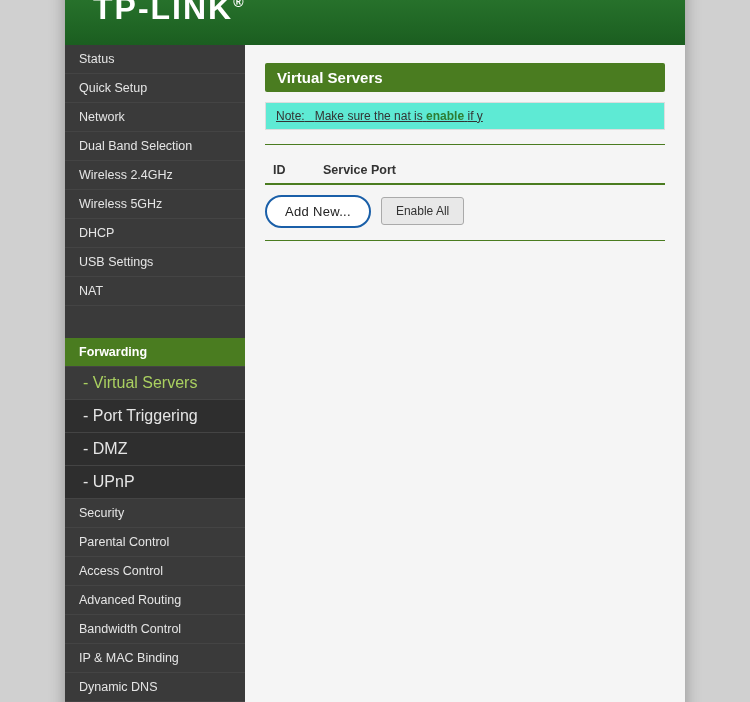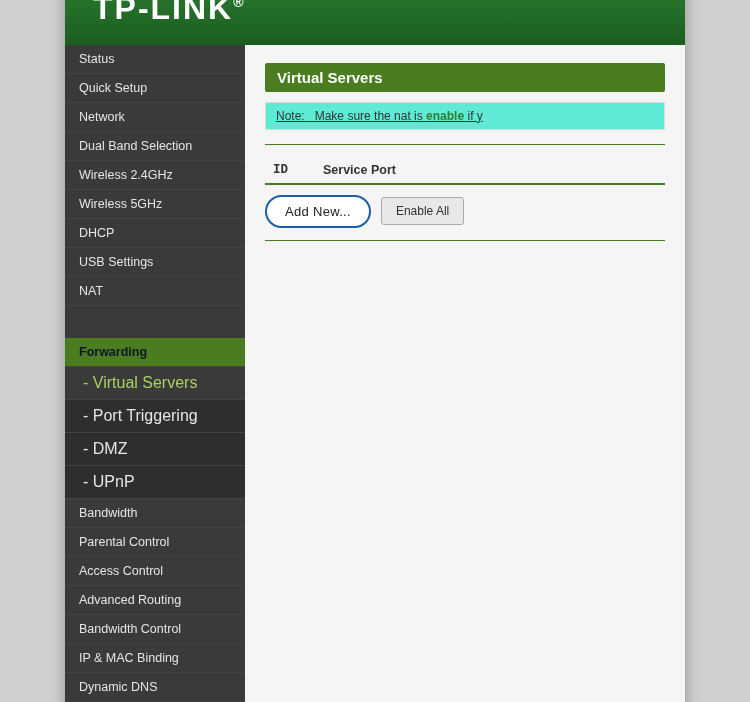--- a/index.html
+++ b/index.html
@@ -49,21 +49,21 @@
     .sidebar-item {
       padding: 7px 14px;
       color: #e5e5e5;
       cursor: pointer;
       font-size: 12.5px;
       border-bottom: 1px solid #444;
       white-space: nowrap;
     }
     .sidebar-item.active {
       background: #4a7c20;
-      color: #0f172a;
+      color: #ffffff;
       font-weight: bold;
       margin-top: 32px;
     }
     .sidebar-item.sub {
       padding-left: 18px;
       font-size: 16px;
       background: #2e2e2e;
     }
     .sidebar-item.sub.active-sub {
       background: #3a3a3a;
@@ -98,21 +98,21 @@
     }
     .table-header {
       display: flex;
       padding: 6px 8px;
       border-bottom: 2px solid #4a7c20;
       font-weight: bold;
       font-size: 12.5px;
       color: #333;
       margin-bottom: 10px;
     }
-    .col-id { width: 50px; font-family: Liberation Mono, monospace; }
+    .col-id { width: 50px; }
     .col-service { flex: 1; }
     .button-row {
       display: flex;
       gap: 10px;
       align-items: center;
       margin-top: 6px;
     }
     .btn-add-new {
       padding: 7px 18px;
       border: 2px solid #1a5fa8;
@@ -161,21 +161,21 @@
         <div class="sidebar-item">Wireless 2.4GHz</div>
         <div class="sidebar-item">Wireless 5GHz</div>
         <div class="sidebar-item">DHCP</div>
         <div class="sidebar-item">USB Settings</div>
         <div class="sidebar-item">NAT</div>
         <div class="sidebar-item active">Forwarding</div>
         <div class="sidebar-item sub active-sub">- Virtual Servers</div>
         <div class="sidebar-item sub">- Port Triggering</div>
         <div class="sidebar-item sub">- DMZ</div>
         <div class="sidebar-item sub">- UPnP</div>
-        <div class="sidebar-item">Bandwidth</div>
+        <div class="sidebar-item">Security</div>
         <div class="sidebar-item">Parental Control</div>
         <div class="sidebar-item">Access Control</div>
         <div class="sidebar-item">Advanced Routing</div>
         <div class="sidebar-item">Bandwidth Control</div>
         <div class="sidebar-item">IP &amp; MAC Binding</div>
         <div class="sidebar-item">Dynamic DNS</div>
         <div class="sidebar-item">System Tools</div>
       </nav>
 
     <main class="main-content">

